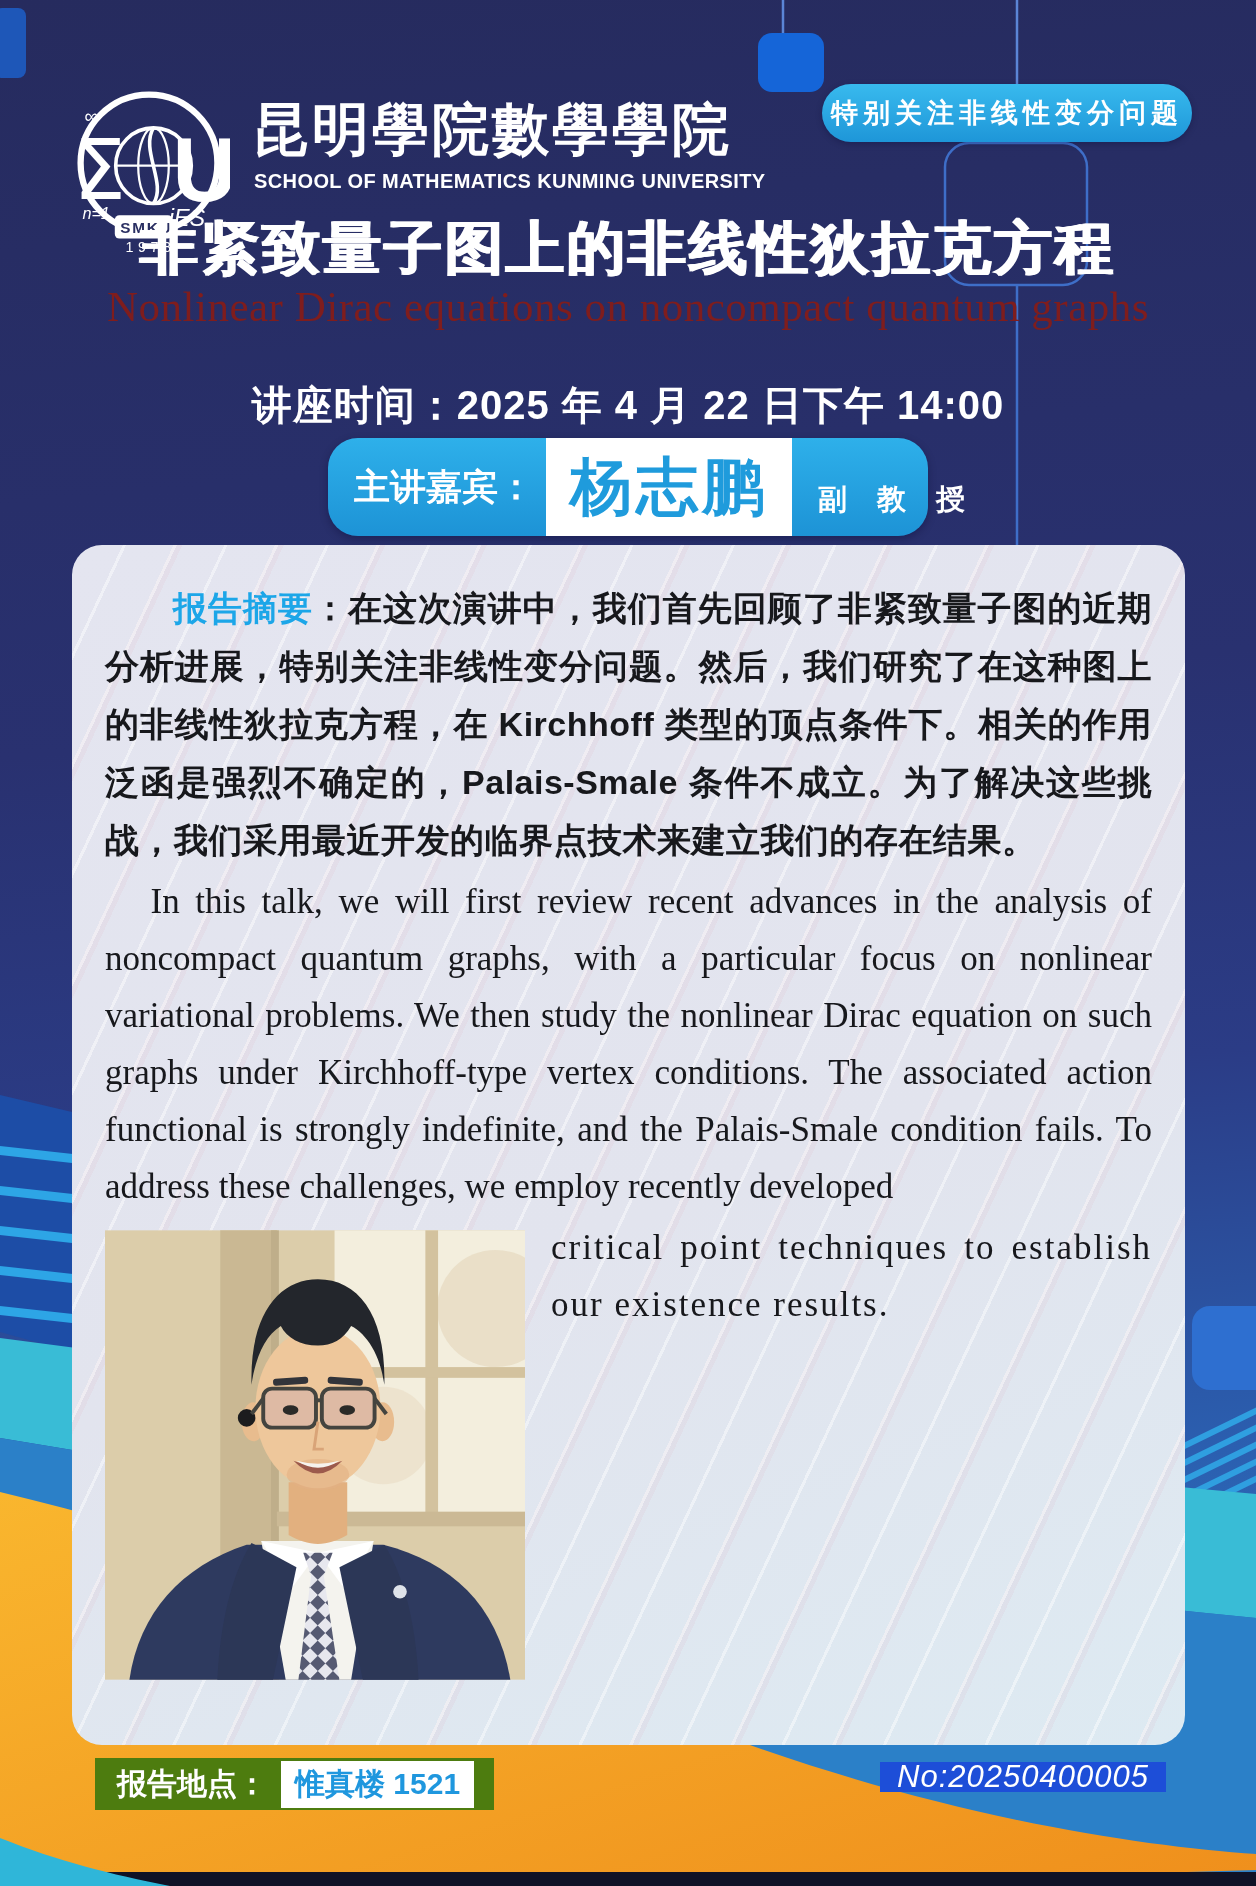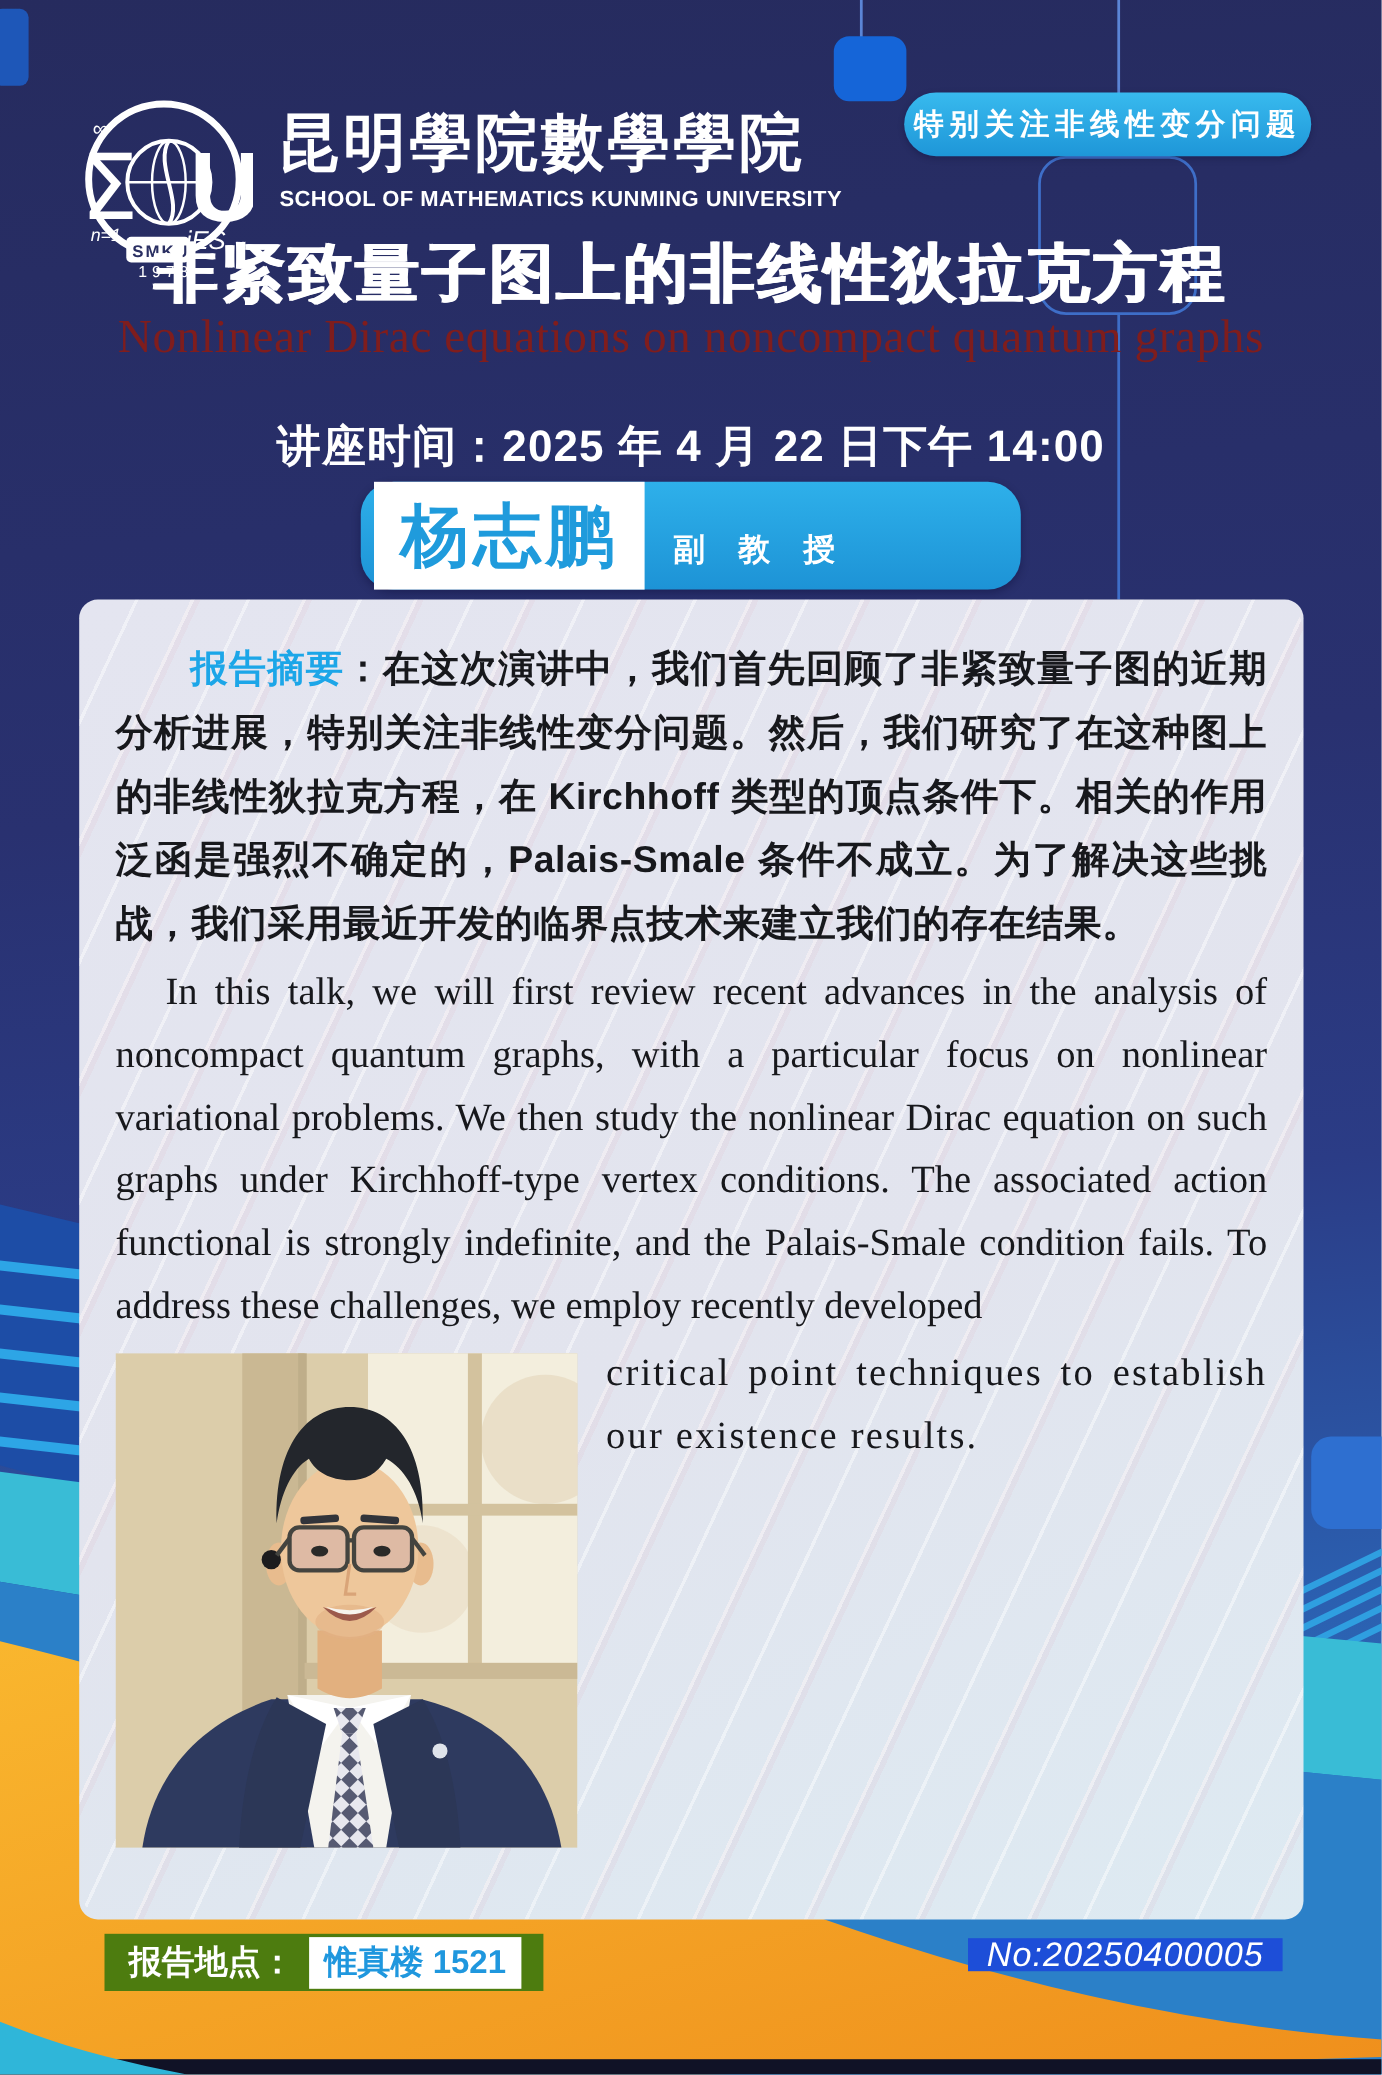--- a/index.html
+++ b/index.html
@@ -57,21 +57,21 @@
   .banner-namebox { background:#fff; margin-left:12px; padding:0 24px;
     display:flex; align-items:center; }
   .banner-name { font-size:62px; font-weight:900; color:#1f9bdc; letter-spacing:4px; white-space:nowrap; }
   .banner-title { display:flex; align-items:flex-end; padding:0 10px 16px 26px; color:#fff;
     font-size:29px; font-weight:700; letter-spacing:11px; white-space:nowrap; }
 
   
   .panel {
     position:absolute; left:72px; top:545px; width:1113px; height:1200px; z-index:2;
     background:linear-gradient(160deg,#e4e5f0 0%,#e2e4ee 55%,#ddeaf2 100%);
-    border-radius:17px; padding:34px 33px 0; overflow:hidden;
+    border-radius:30px; padding:34px 33px 0; overflow:hidden;
   }
   .panel::before {
     content:""; position:absolute; inset:0; border-radius:30px; pointer-events:none;
     background:
       repeating-linear-gradient(115deg, rgba(255,255,255,.45) 0 3px, rgba(255,255,255,0) 3px 46px),
       repeating-linear-gradient(115deg, rgba(226,140,160,.08) 0 8px, rgba(226,140,160,0) 8px 92px);
   }
   .panel-inner { position:relative; z-index:1; }
 
   .abs-cn {
@@ -181,20 +181,21 @@
 
 <div class="school-cn">昆明學院數學學院</div>
 <div class="school-en">SCHOOL OF MATHEMATICS KUNMING UNIVERSITY</div>
 <div class="forum-badge">特别关注非线性变分问题</div>
 
 <div class="title-cn">非紧致量子图上的非线性狄拉克方程</div>
 <div class="title-en">Nonlinear Dirac equations on noncompact quantum graphs</div>
 <div class="time-line">讲座时间：2025 年 4 月 22 日下午 14:00</div>
 
 <div class="banner">
+  <div class="banner-label">主讲嘉宾：</div>
   <div class="banner-namebox">
     <span class="banner-name">杨志鹏</span>
   </div>
   <div class="banner-title">副 教 授</div>
 </div>
 
 <div class="panel">
   <div class="panel-inner">
     <p class="abs-cn"><span class="lbl">报告摘要</span><span>：</span><span>在这次演讲中，我们首先回顾了非紧致量子图的近期分析进展，特别关注非线性变分问题。然后，我们研究了在这种图上的非线性狄拉克方程，在 Kirchhoff 类型的顶点条件下。相关的作用泛函是强烈不确定的，Palais-Smale 条件不成立。为了解决这些挑战，我们采用最近开发的临界点技术来建立我们的存在结果。</span></p>
 

